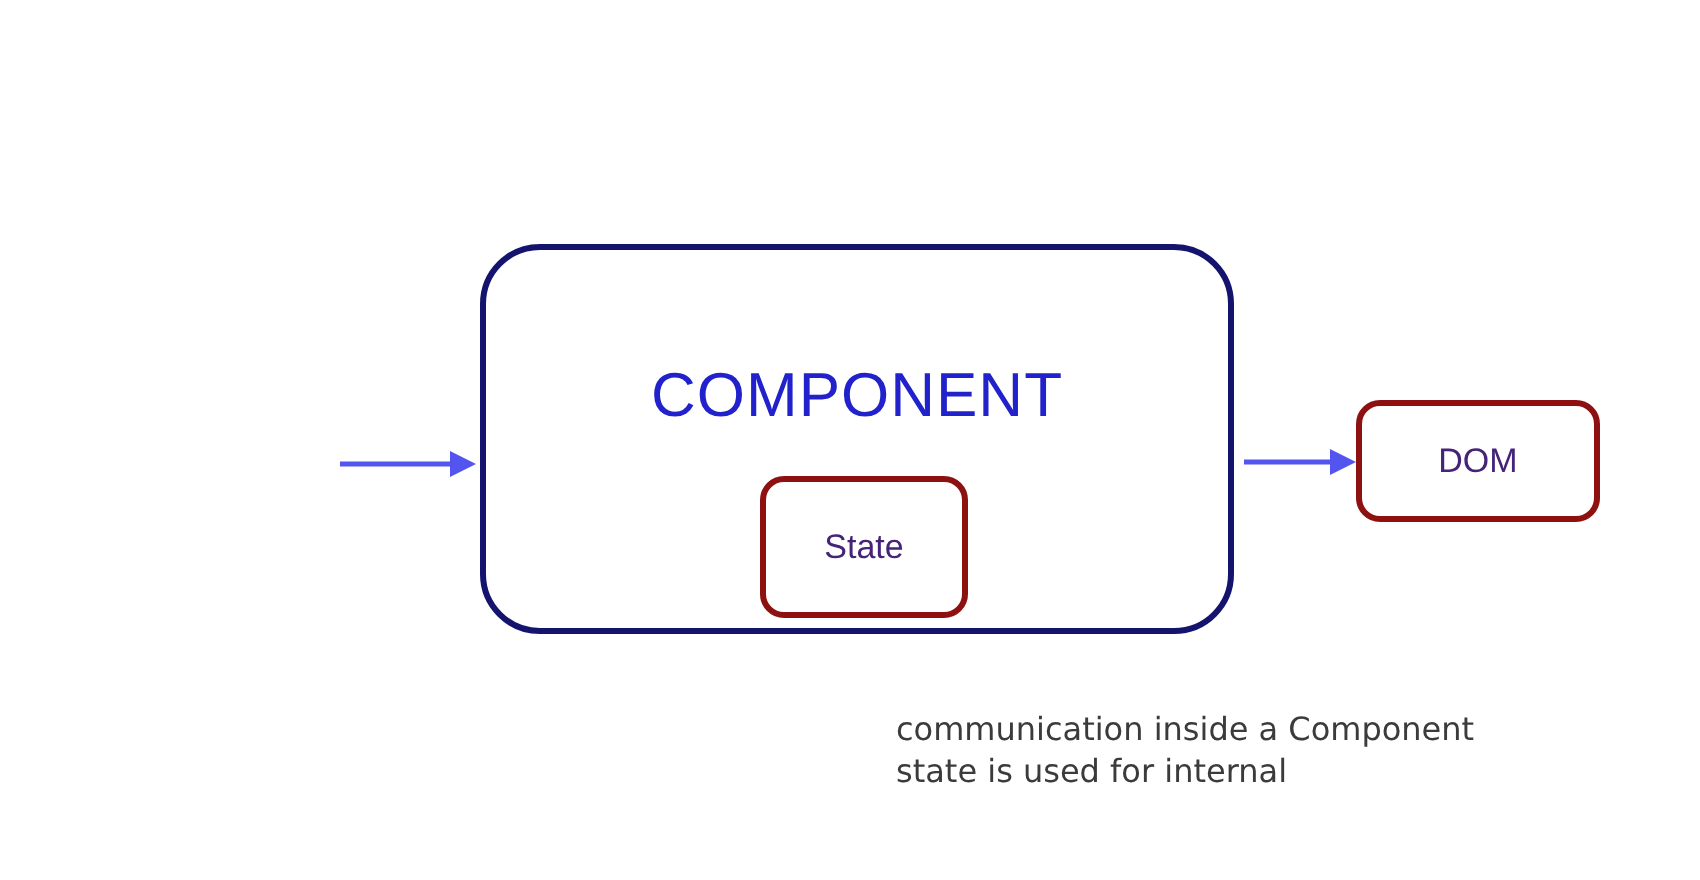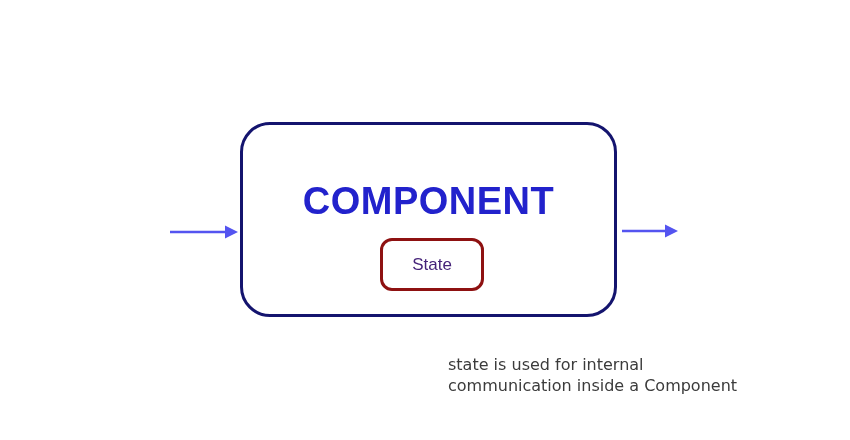--- a/index.html
+++ b/index.html
@@ -40,28 +40,28 @@
     width: 377px; height: 195px;
     border: 3px solid var(--component-border);
     border-radius: 30px;
     background: var(--canvas-bg);
   }
   .component-title {
     position: absolute;
     top: 55px; left: 0;
     width: 100%;
     text-align: center;
-    font-size: 38px;
-    font-weight: bold;
+    font-size: 31px;
+    font-weight: normal;
     letter-spacing: 0.5px;
     color: var(--component-text);
   }
   .state-node {
     left: 137px; top: 113px;
-    width: 104px; height: 53px;
+    width: 104px; height: 71px;
   }
   .arrow { position: absolute; overflow: visible; }
   .arrow-line { stroke: var(--arrow); stroke-width: 2.5; }
   .arrow-head { fill: var(--arrow); }
   .arrow-props { left: 169px; top: 221px; }
   .arrow-dom   { left: 621px; top: 220px; }
   .caption {
     position: absolute;
     left: 448px; top: 354px;
     font-family: "DejaVu Sans", sans-serif;
@@ -86,19 +86,22 @@
     <div class="node state-node">
       <span>State</span>
     </div>
   </div>
 
   <svg class="arrow arrow-dom" width="58" height="22" aria-hidden="true">
     <line class="arrow-line" x1="1" y1="11" x2="45" y2="11"></line>
     <polygon class="arrow-head" points="44,4.5 57,11 44,17.5"></polygon>
   </svg>
 
+  <div class="node dom-node">
+    <span>DOM</span>
+  </div>
 
   <div class="caption">
+    <div>communication inside a Component</div>
     <div>state is used for internal</div>
-    <div>communication inside a Component</div>
   </div>
 
 </div>
 
 </body></html>

